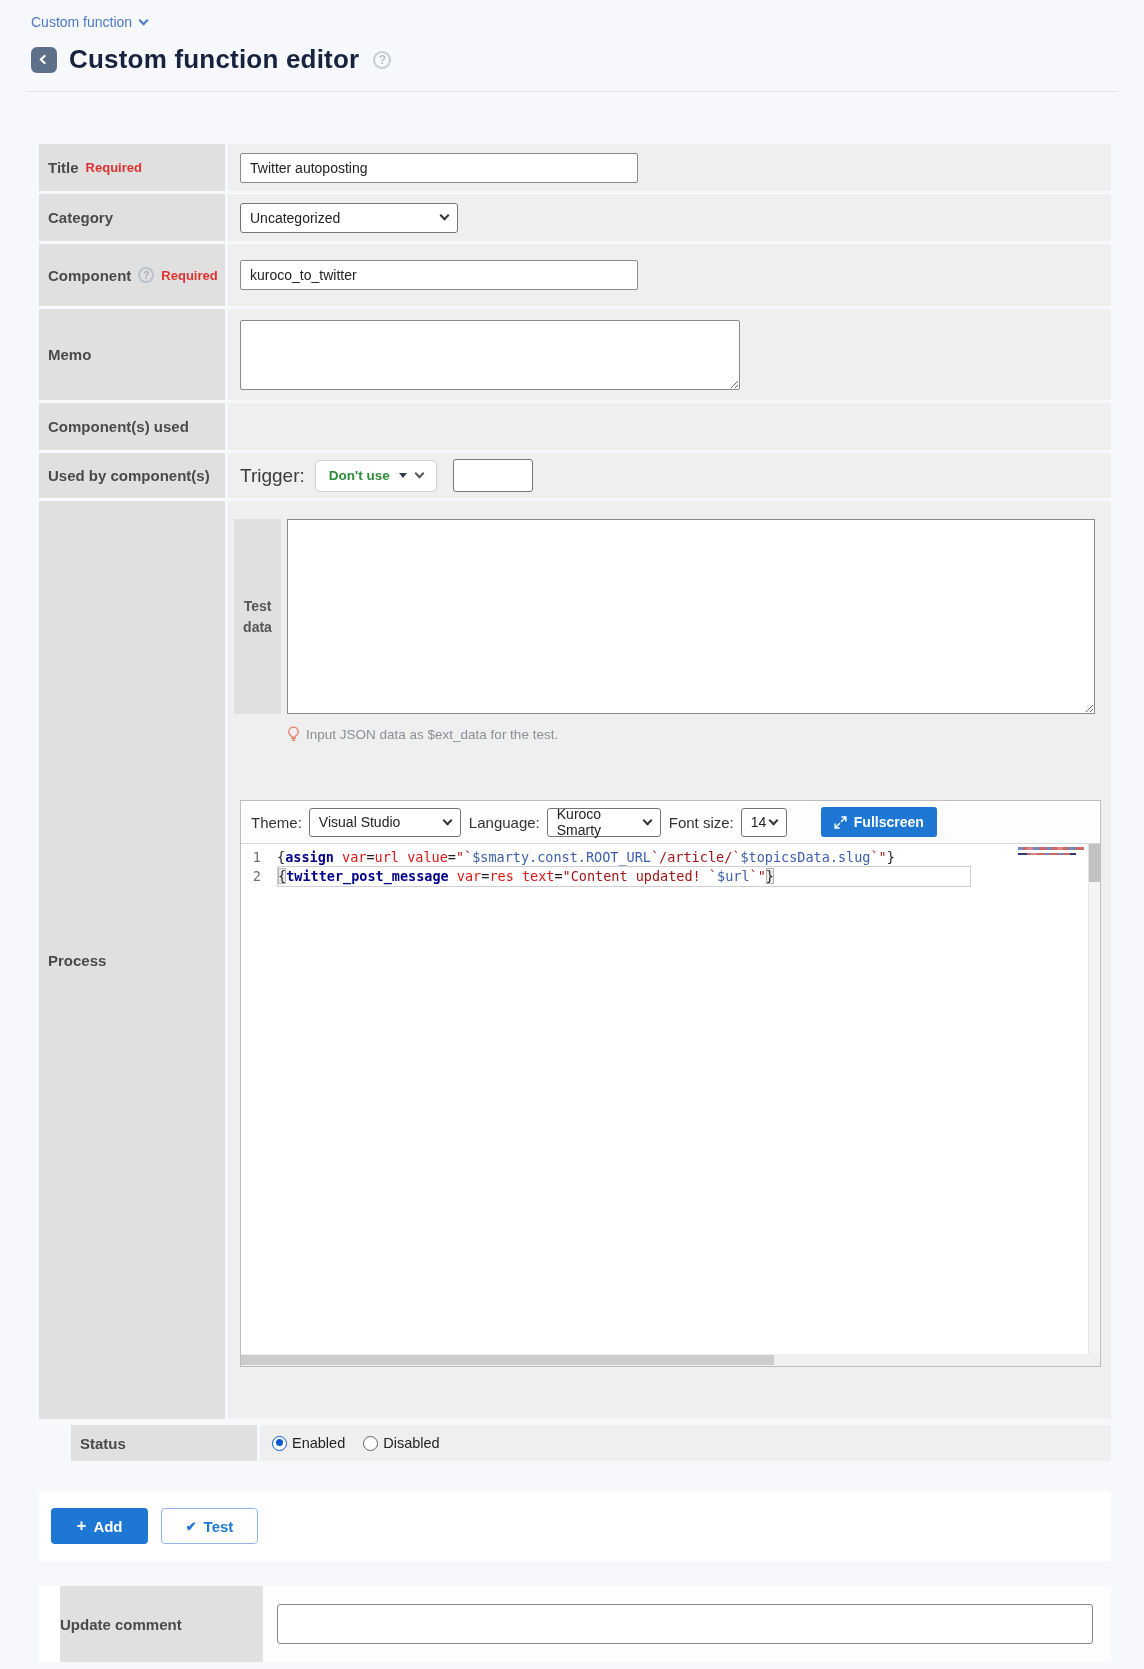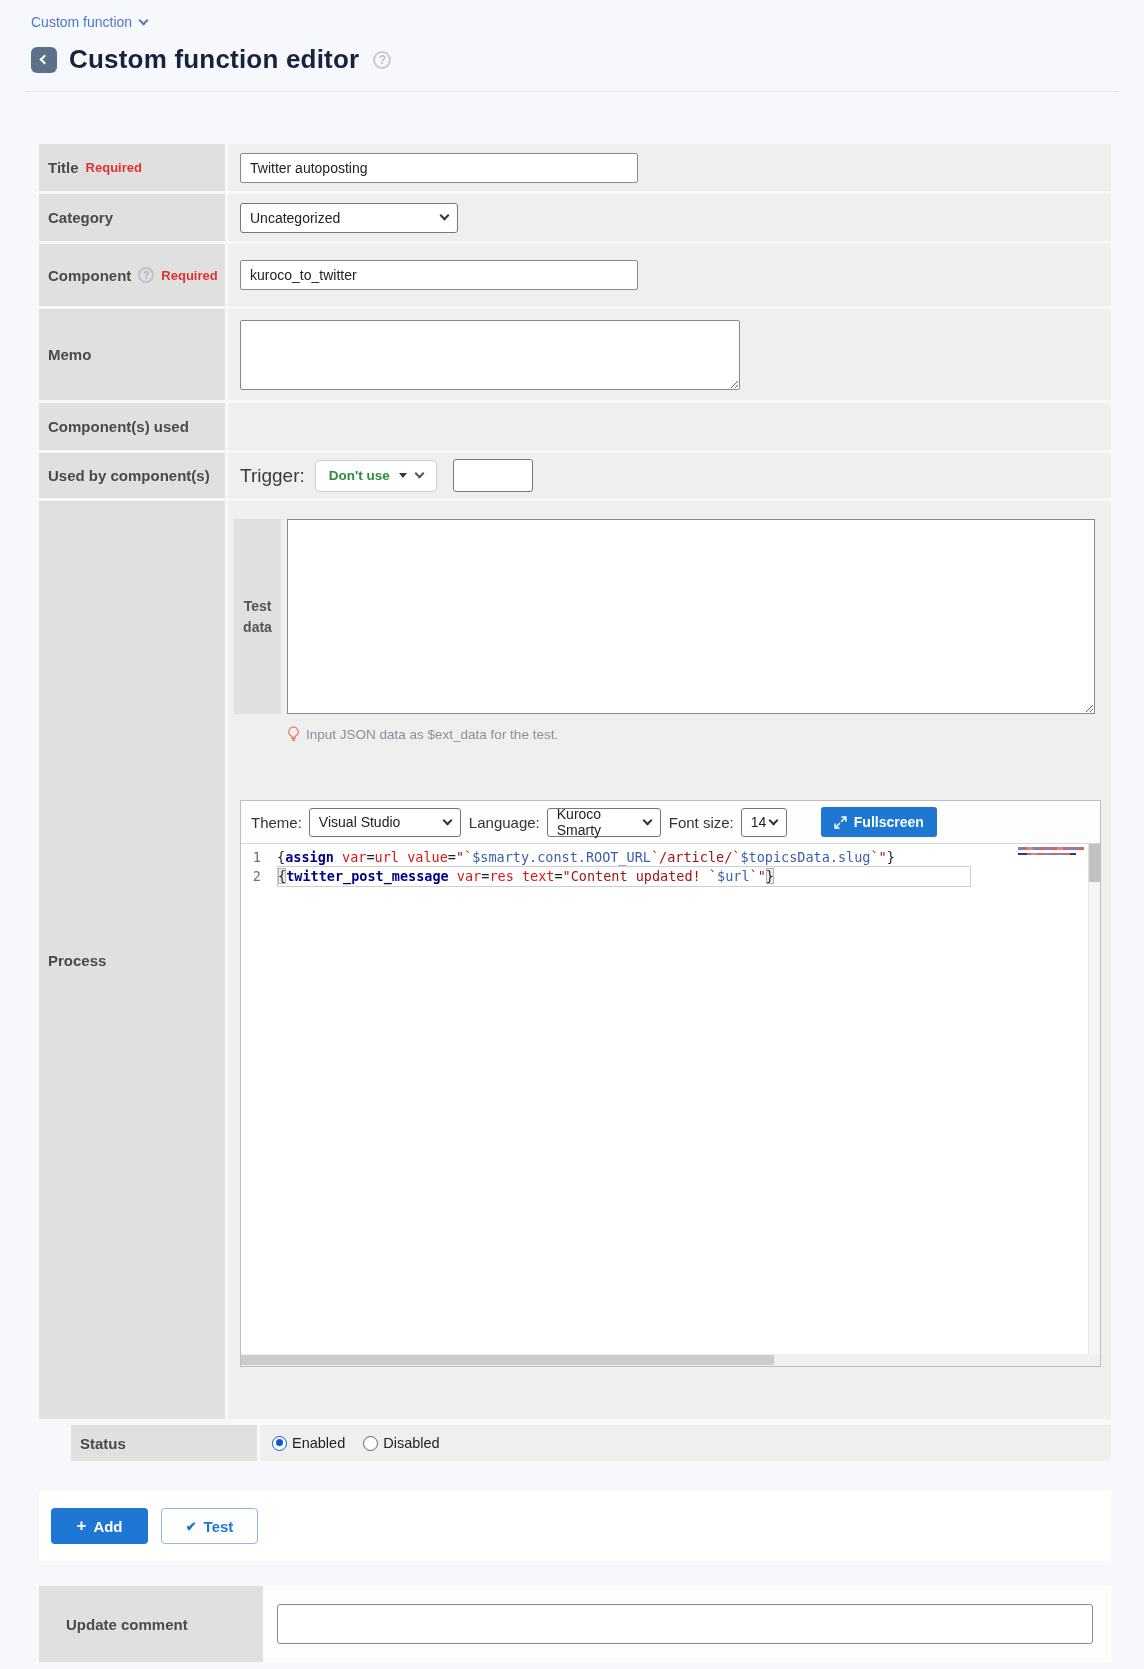--- a/index.html
+++ b/index.html
@@ -139,21 +139,21 @@
   .btn-test {
     width:97px; height:36px; background:#fff; color:#1d77d3; border:1px solid #93b6e8; border-radius:4px;
     font-size:15px; font-weight:600; display:flex; align-items:center; justify-content:center; gap:7px; cursor:pointer;
     font-family:"Liberation Sans",sans-serif;
   }
   .plus-glyph { font-size:17px; font-weight:bold; line-height:1; margin-top:-2px; }
   .check-glyph { font-size:13px; }
 
   
   .update-section { margin: 25px 0 0 39px; width:1072px; display:grid; grid-template-columns: 224px 1fr; background:#fff; min-height:76px; }
-  .update-label { background:#e0e0e0; color:#4a4a4a; font-size:15px; font-weight:600; display:flex; align-items:center; padding-left:27px; }
+  .update-label { background:#e0e0e0; color:#4a4a4a; font-size:15px; font-weight:600; display:flex; align-items:center; padding-left:0;margin-left:21px; }
   .update-value { display:flex; align-items:center; padding:14px 18px 14px 14px; background:#fdfdfd; }
   .update-input { width:100%; height:40px; border:1px solid #8a8a8a; border-radius:3px; background:#fff; font-size:14px; padding:0 10px; }
 </style>
 </head>
 <body>
 
 <div class="page">
 
   <div class="breadcrumb">
     <span>Custom function</span>

